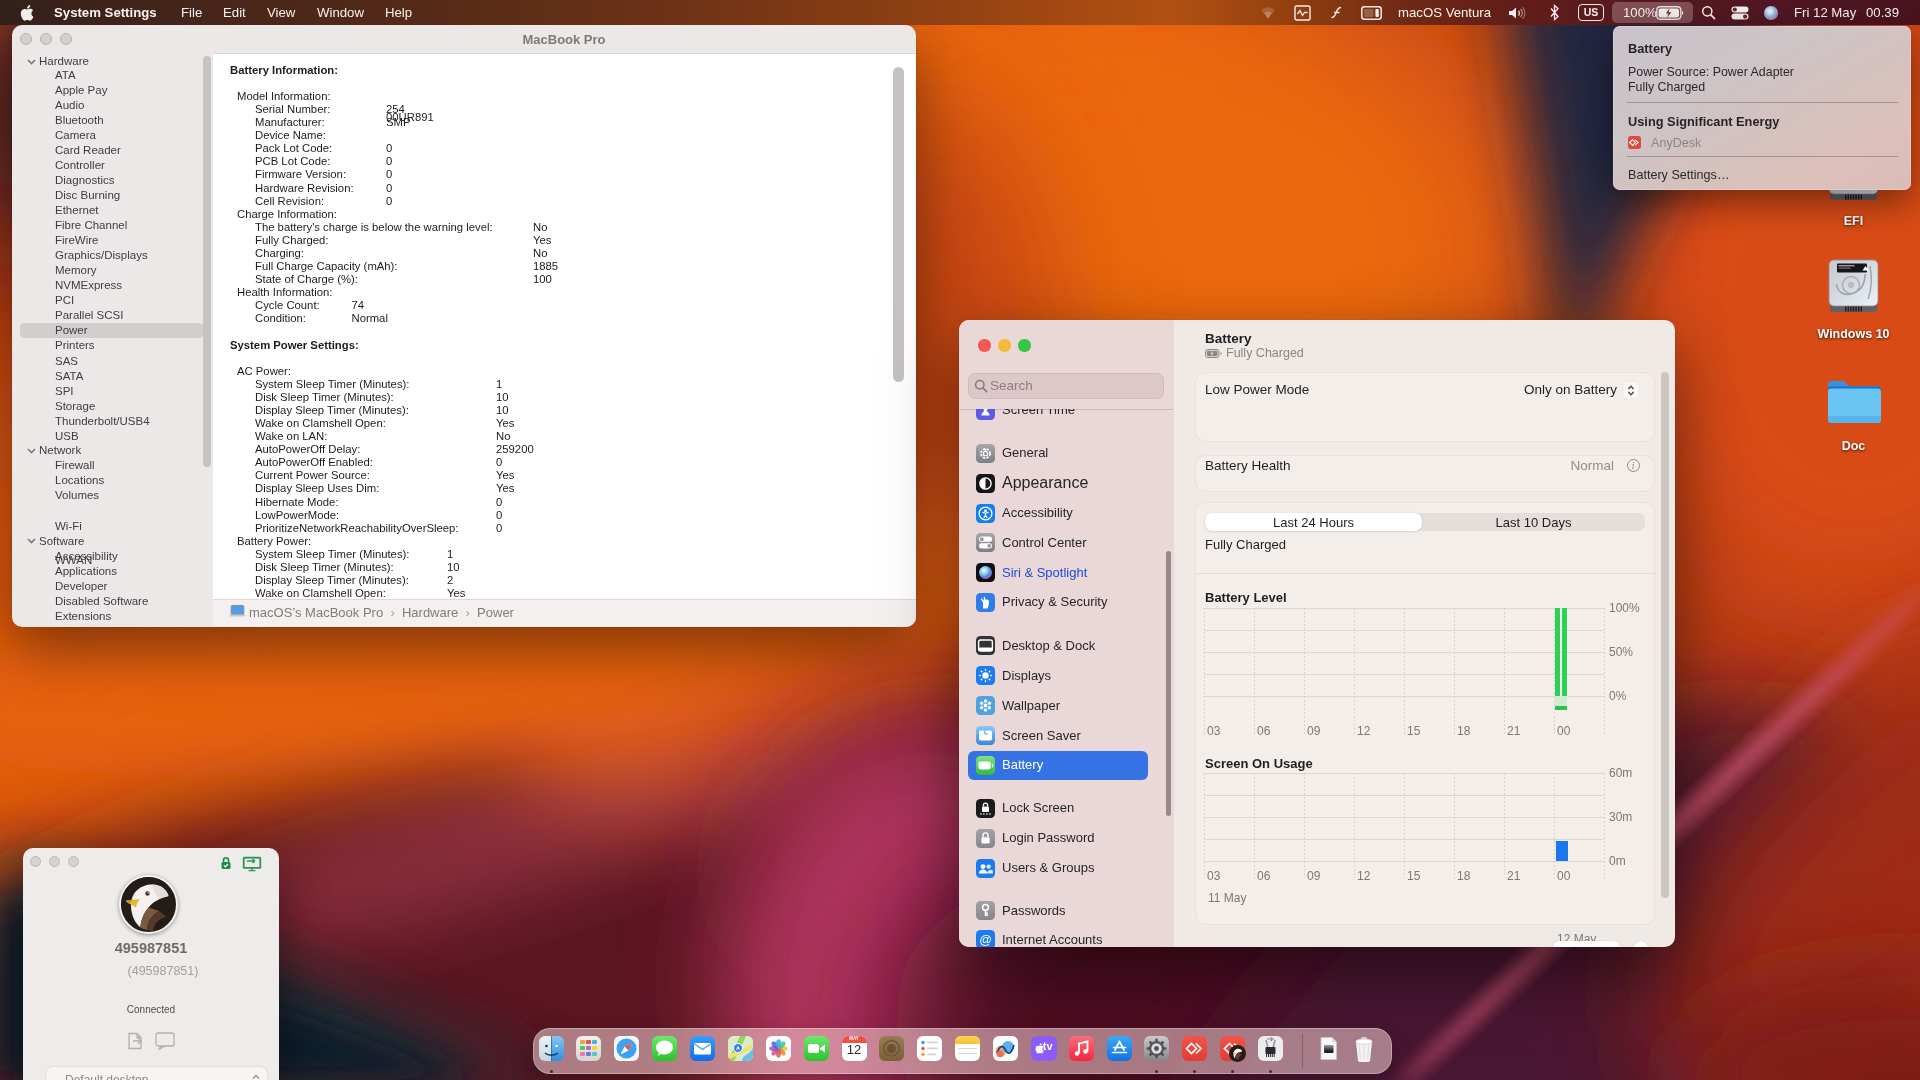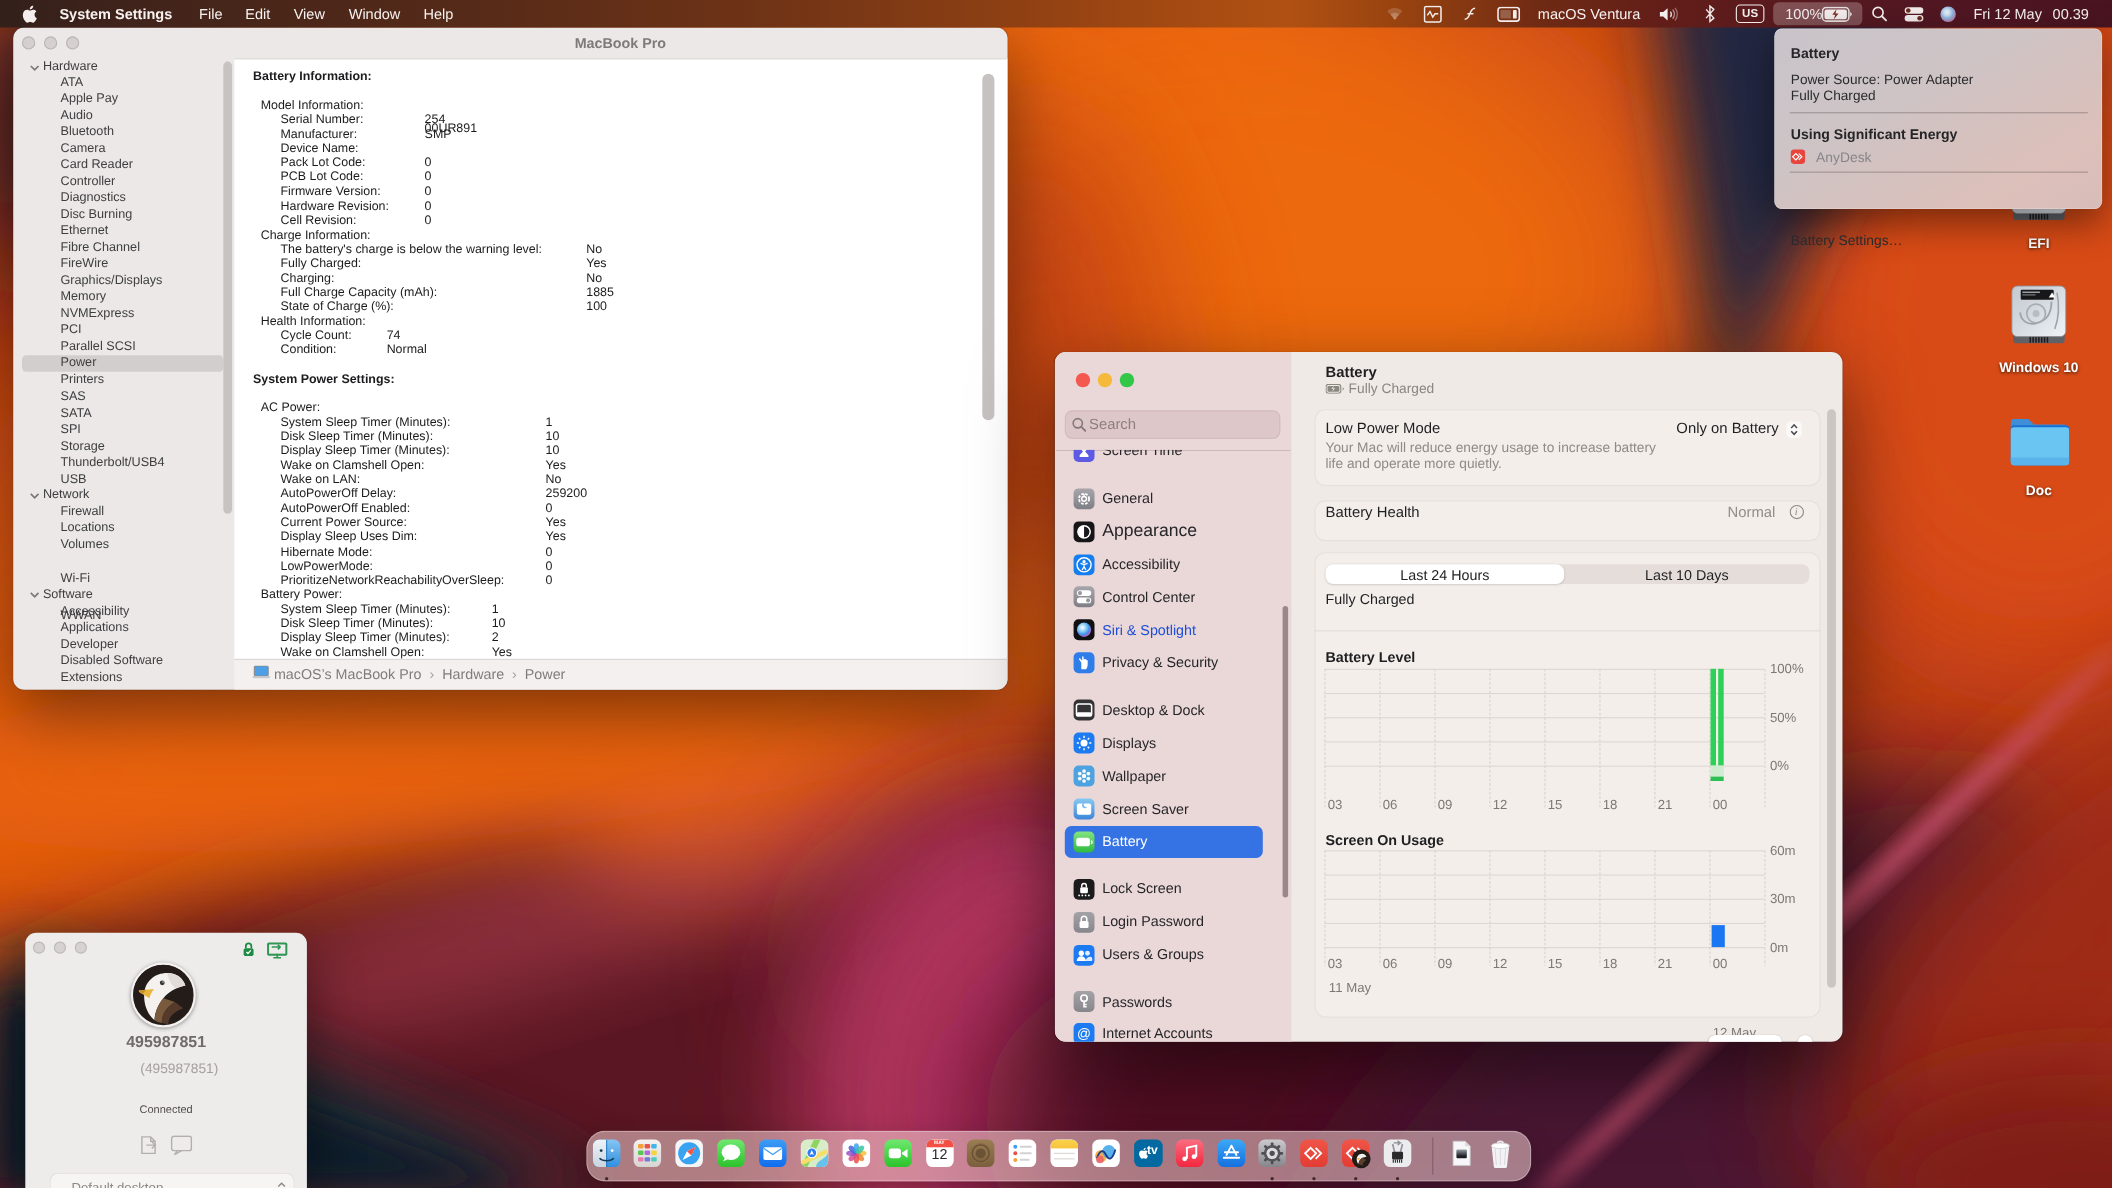--- a/index.html
+++ b/index.html
@@ -432,21 +432,20 @@
         <path d="M15.6 3 a1.6 1.6 0 0 1 0 3" fill="#8a8680"></path>
       </svg>
 <div class="abs" style="left:52px;top:26px;font-size:12.5px;color:#8a8680;">Fully Charged</div>
 <div class="abs" style="left:21px;top:52px;width:460px;height:70px;background:#f4eeeb;border:1px solid rgba(0,0,0,.055);border-radius:10px;"></div>
 <div class="abs" style="left:31px;top:62px;font-size:13.5px;color:#1f1f21;">Low Power Mode</div>
 <div class="abs" style="left:313px;top:62px;width:130px;font-size:13.5px;color:#1f1f21;text-align:right;">Only on Battery</div>
 <div class="abs" style="left:450px;top:62.5px;width:14px;height:15px;background:rgba(255,255,255,.65);border-radius:4px;"></div>
 <svg class="abs" style="left:450px;top:62.5px" width="14" height="15" viewBox="0 0 14 15">
         <path d="M4.4 6 L7 3.2 L9.6 6 M4.4 9 L7 11.8 L9.6 9" fill="none" stroke="#4a4a4e" stroke-width="1.4"></path>
       </svg>
-<div class="abs" style="left:31px;top:79.5px;font-size:12.5px;color:#8f8b86;line-height:14.3px;">Your Mac will reduce energy usage to increase battery<br>life and operate more quietly.</div>
 <div class="abs" style="left:21px;top:134.5px;width:460px;height:37px;background:#f4eeeb;border:1px solid rgba(0,0,0,.055);border-radius:10px;"></div>
 <div class="abs" style="left:31px;top:138px;font-size:13.5px;color:#1f1f21;">Battery Health</div>
 <div class="abs" style="left:350px;top:138px;width:90px;font-size:13.5px;color:#918d89;text-align:right;">Normal</div>
 <div class="abs" style="left:452.5px;top:139.3px;width:13px;height:13px;border:1.3px solid #8d8984;border-radius:50%;color:#8d8984;font-size:9.5px;text-align:center;line-height:12px;font-family:'Liberation Serif',serif;font-style:italic;">i</div>
 <div class="abs" style="left:21px;top:182px;width:460px;height:423px;background:#f4eeeb;border:1px solid rgba(0,0,0,.055);border-radius:10px;"></div>
 <div class="abs" style="left:31px;top:192.5px;width:440px;height:18.5px;background:#e4ddda;border-radius:7px;"></div>
 <div class="abs" style="left:31px;top:192.5px;width:217px;height:18.5px;background:#fff;border-radius:7px;box-shadow:0 0.5px 2px rgba(0,0,0,.18);"></div>
 <div class="abs" style="left:31px;top:192.5px;width:217px;height:18.5px;font-size:13px;color:#1f1f21;text-align:center;line-height:19px;">Last 24 Hours</div>
 <div class="abs" style="left:248px;top:192.5px;width:223px;height:18.5px;font-size:13px;color:#1f1f21;text-align:center;line-height:19px;">Last 10 Days</div>
 <div class="abs" style="left:31px;top:216.5px;font-size:13px;color:#1f1f21;">Fully Charged</div>
@@ -567,21 +566,21 @@
 <div class="abs" style="left:15px;top:54px;font-size:12.4px;color:#2a2a2c;">Fully Charged</div>
 <div class="abs" style="left:14px;top:75.5px;width:271px;height:1px;background:rgba(70,60,60,.35);"></div>
 <div class="abs" style="left:15px;top:87.5px;font-size:12.8px;font-weight:bold;color:#252527;">Using Significant Energy</div>
 <div class="abs" style="left:15px;top:110px;width:13px;height:13px;border-radius:3px;background:#e8453c;"></div>
 <svg class="abs" style="left:15px;top:110px" width="13" height="13" viewBox="0 0 13 13">
 <path d="M4.6 3.6 L7.5 6.5 L4.6 9.4 L1.7 6.5 Z" fill="none" stroke="#fff" stroke-width="1.1"></path>
 <path d="M7.2 3.6 L10.1 6.5 L7.2 9.4" fill="none" stroke="#fff" stroke-width="1.1"></path>
     </svg>
 <div class="abs" style="left:38px;top:109.5px;font-size:12.6px;color:#87868a;">AnyDesk</div>
 <div class="abs" style="left:14px;top:129.5px;width:271px;height:1px;background:rgba(70,60,60,.35);"></div>
-<div class="abs" style="left:15px;top:142px;font-size:12.6px;color:#2a2a2c;margin-top:44px;">Battery Settings…</div>
+<div class="abs" style="left:15px;top:142px;font-size:12.6px;color:#2a2a2c;">Battery Settings…</div>
 </div>
 <div class="abs" style="left:1827px;top:146px;z-index:5;"><svg width="53" height="57" viewBox="0 0 53 57">
 <defs>
         <linearGradient id="dg1" x1="0" y1="0" x2="1" y2="1">
 <stop offset="0" stop-color="#c6cad0"></stop>
           <stop offset="0.45" stop-color="#d4d9df"></stop>
           <stop offset="1" stop-color="#eef3f8"></stop>
         </linearGradient>
       </defs>
 <rect x="3" y="45" width="47" height="9" rx="3" fill="#606167"></rect>
@@ -764,21 +763,21 @@
     <div style="width:25px;height:25px;border-radius:6px;background:#fff;position:relative;">
 <svg style="position:absolute;left:0;top:0" width="25" height="25" viewBox="0 0 25 25">
 <circle cx="8" cy="15" r="5.5" fill="#f2a93c" opacity=".9"></circle>
 <circle cx="15" cy="11" r="6" fill="#3ca3e8" opacity=".85"></circle>
 <path d="M4 17 C7 9 10 9 12.5 14 C15 19 18 19 21 9" fill="none" stroke="#1d3a8a" stroke-width="1.6"></path>
 <circle cx="7" cy="18" r="3.5" fill="#e85a6a" opacity=".8"></circle>
       </svg>
     </div>
   </div>
 <div class="abs" style="left:1030.8px;top:1035.8px;z-index:41;">
-    <div style="width:26px;height:25px;border-radius:6px;background:#0369a1;position:relative;color:#fff;">
+    <div style="width:26px;height:25px;border-radius:6px;background:#8b5cf6;position:relative;color:#fff;">
 <svg style="position:absolute;left:4px;top:7px" width="9" height="11" viewBox="0 0 14 16">
         <path fill="#fff" d="M11.4 8.4c0-2 1.6-2.9 1.7-3-.9-1.35-2.35-1.54-2.86-1.56-1.22-.12-2.38.72-3 .72-.6 0-1.56-.7-2.57-.68-1.32.02-2.54.77-3.22 1.95-1.37 2.38-.35 5.9.99 7.83.65.95 1.43 2 2.45 1.97.98-.04 1.35-.64 2.54-.64 1.18 0 1.52.64 2.56.62 1.06-.02 1.73-.96 2.38-1.91.75-1.1 1.05-2.16 1.07-2.22-.02-.01-2.05-.79-2.04-3.08zM9.4 2.5c.54-.66.9-1.57.8-2.5-.77.03-1.71.52-2.27 1.17-.5.58-.94 1.51-.82 2.4.86.07 1.75-.44 2.29-1.07z"></path>
       </svg>
 <div style="position:absolute;left:12px;top:4.5px;font-size:11px;font-weight:bold;color:#fff;">tv</div>
     </div>
   </div>
 <div class="abs" style="left:1068.7px;top:1035.8px;z-index:41;">
     <div style="width:25px;height:25px;border-radius:6px;background:linear-gradient(#fb6d80,#f2273e);position:relative;">
 <svg style="position:absolute;left:0;top:0" width="25" height="25" viewBox="0 0 25 25">
 <path d="M10 17.5 V7.5 L18.5 5.5 V15.5" fill="none" stroke="#fff" stroke-width="1.8"></path>

